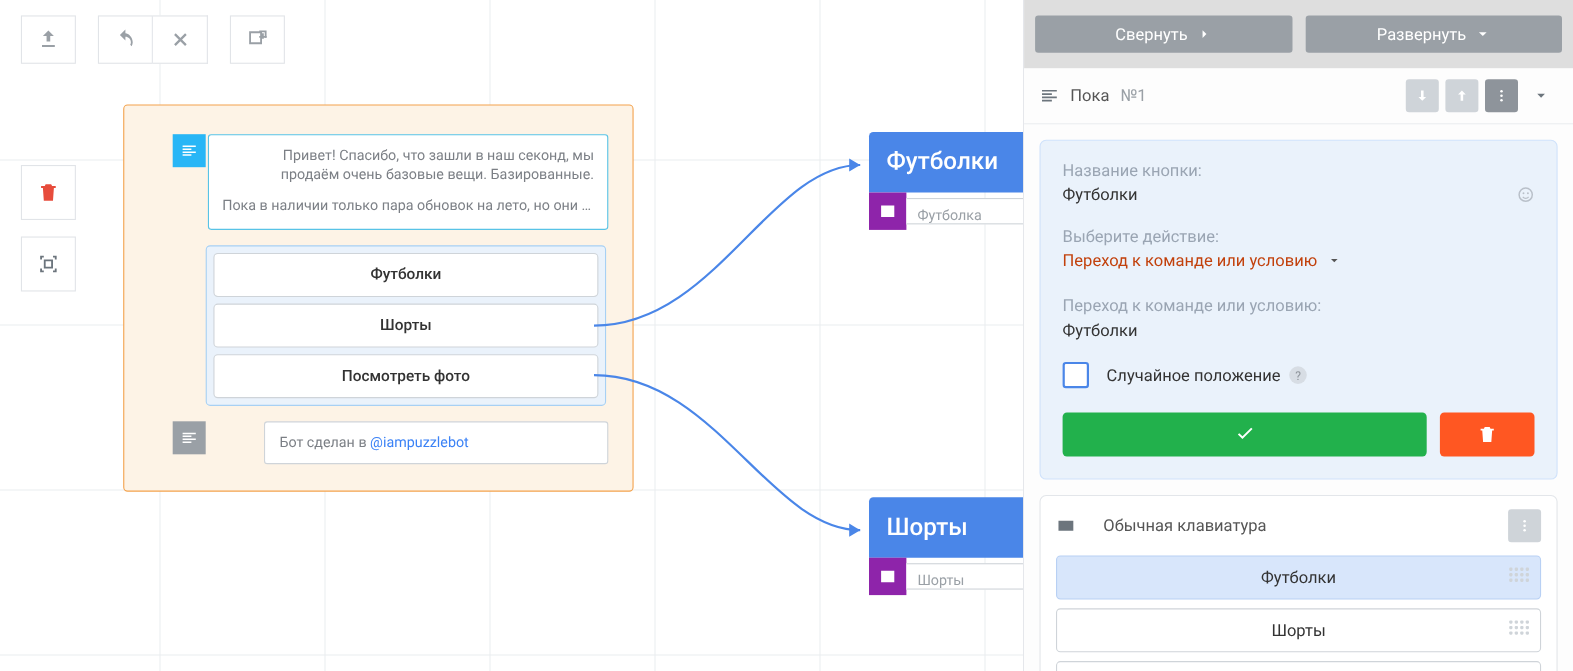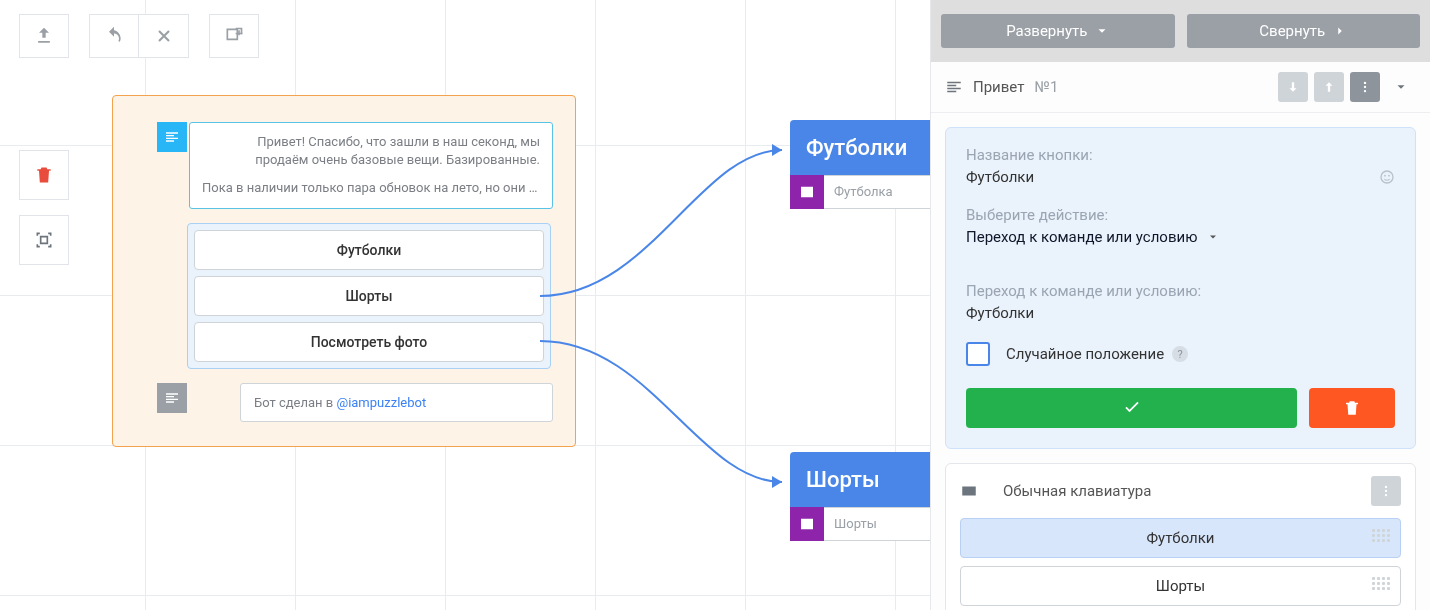--- a/index.html
+++ b/index.html
@@ -84,21 +84,21 @@
     padding: 15px 16px; border-radius: 4px 4px 0 0; text-align: left;
   }
   .node-sub {
     display: flex; align-items: center; height: 34px;
   }
   .node-sub-icon {
     width: 34px; height: 34px; background: #8e24aa; display: flex; align-items: center; justify-content: center;
   }
   .node-sub-icon svg { width: 18px; height: 18px; fill: #fff; }
   .node-sub-label {
-    flex: 1; height: 34px; border: 1px solid #cfd4d9; border-left: none; background: #fff;
+    flex: 1; height: 24px; border: 1px solid #cfd4d9; border-left: none; background: #fff;
     font-size: 13px; color: #9aa0a6; padding: 8px 10px;
   }
   .node1 { left: 790px; top: 120px; }
   .node2 { left: 790px; top: 452px; }
 
   
   .connectors { position: absolute; left: 0; top: 0; width: 100%; height: 100%; pointer-events: none; }
   .connectors path { stroke: #4a86e8; stroke-width: 2; fill: none; }
   .connectors .arrow { fill: #4a86e8; }
 
@@ -130,21 +130,21 @@
   .mini-btn svg { width: 14px; height: 14px; fill: #fff; }
   .mini-btn.chev svg { fill: #6c757d; }
   .mini-btn.chev { background: transparent; }
 
   .panel-form {
     margin: 14px; border: 1px solid #cfe2fb; background: #eaf2fb; border-radius: 6px; padding: 18px 20px 20px;
   }
   .field-label { font-size: 15px; color: #9aa5b3; margin-bottom: 4px; }
   .field-value { font-size: 15px; color: #333; margin-bottom: 20px; display:flex; align-items:center; justify-content:space-between; }
   .field-value svg { width:16px; height:16px; fill:#b9c0c9; }
-  .field-select { display: flex; align-items: center; gap: 10px; color: #0f172a; font-size: 15px; margin-bottom: 36px; }
+  .field-select { display: flex; align-items: center; gap: 10px; color: #c2410c; font-size: 15px; margin-bottom: 23px; }
   .field-select svg { width: 12px; height: 12px; fill: #555; }
   .checkbox-row { display: flex; align-items: center; gap: 16px; margin: 14px 0 22px; }
   .checkbox {
     width: 24px; height: 24px; border: 2px solid #4a86e8; border-radius: 3px; background: #fff;
   }
   .checkbox-label { font-size: 15px; color: #333; display:flex; align-items:center; gap:8px; }
   .checkbox-label .help { width:16px;height:16px;border-radius:50%;background:#d7dde4;color:#8e949b;font-size:11px;display:flex;align-items:center;justify-content:center; }
   .action-row { display: flex; gap: 12px; }
   .confirm-btn {
     flex: 1; background: #22b14c; height: 40px; border: none; border-radius: 4px;
@@ -286,39 +286,39 @@
     <polygon class="arrow" points="782,150 772,144 772,156"></polygon>
     <path d="M540 341 C 650 341, 700 482, 782 482"></path>
     <polygon class="arrow" points="782,482 772,476 772,488"></polygon>
   </svg>
 
 </div>
 
 <div class="panel">
   <div class="panel-top">
     <button class="panel-top-btn">
-      <span>Развернуть</span>
-      <svg viewBox="0 0 24 24">
-          <path d="M6 9l6 6 6-6z"></path>
+      <span>Свернуть</span>
+      <svg viewBox="0 0 24 24">
+          <path d="M9 6l6 6-6 6z"></path>
         </svg>
     </button>
     <button class="panel-top-btn">
-      <span>Свернуть</span>
-      <svg viewBox="0 0 24 24">
-          <path d="M9 6l6 6-6 6z"></path>
+      <span>Развернуть</span>
+      <svg viewBox="0 0 24 24">
+          <path d="M6 9l6 6 6-6z"></path>
         </svg>
     </button>
   </div>
 
   <div class="panel-row">
     <div class="panel-row-left">
       <svg viewBox="0 0 24 24">
           <path d="M3 5h18v2H3zM3 9h12v2H3zM3 13h18v2H3zM3 17h12v2H3z"></path>
         </svg>
-      <span>Привет</span>
+      <span>Пока</span>
       <span class="num">№1</span>
     </div>
     <div class="panel-row-right">
       <button class="mini-btn">
           <svg viewBox="0 0 24 24">
             <path d="M12 20l-6-6h4V4h4v10h4z"></path>
           </svg>
         </button>
       <button class="mini-btn">
           <svg viewBox="0 0 24 24">

